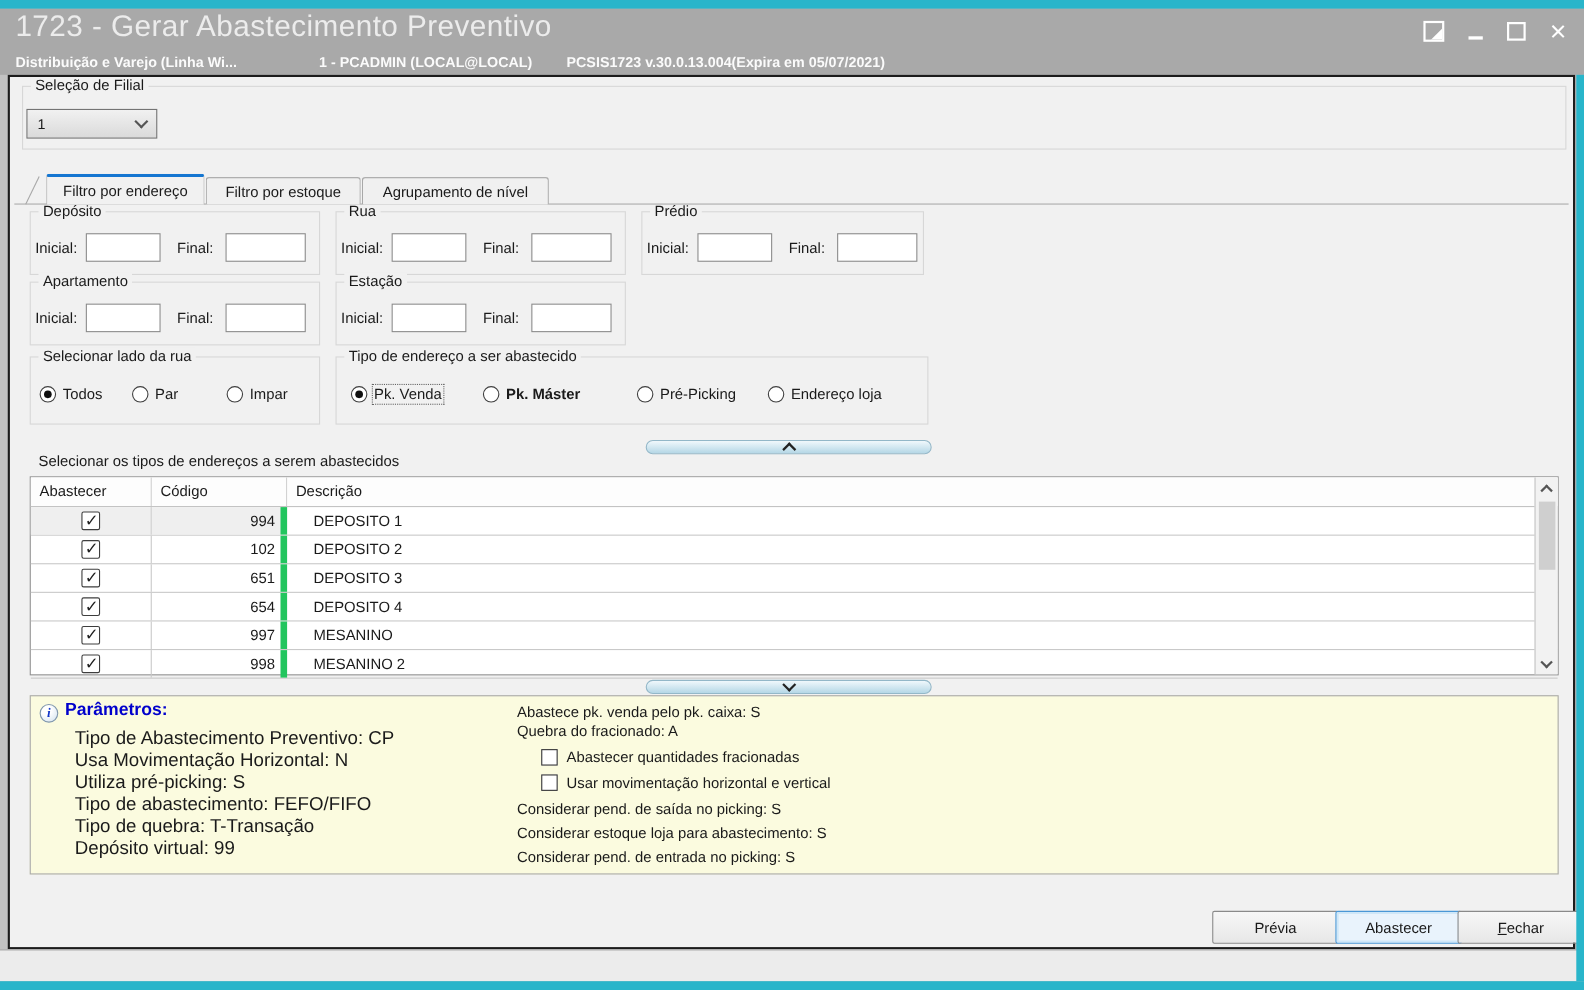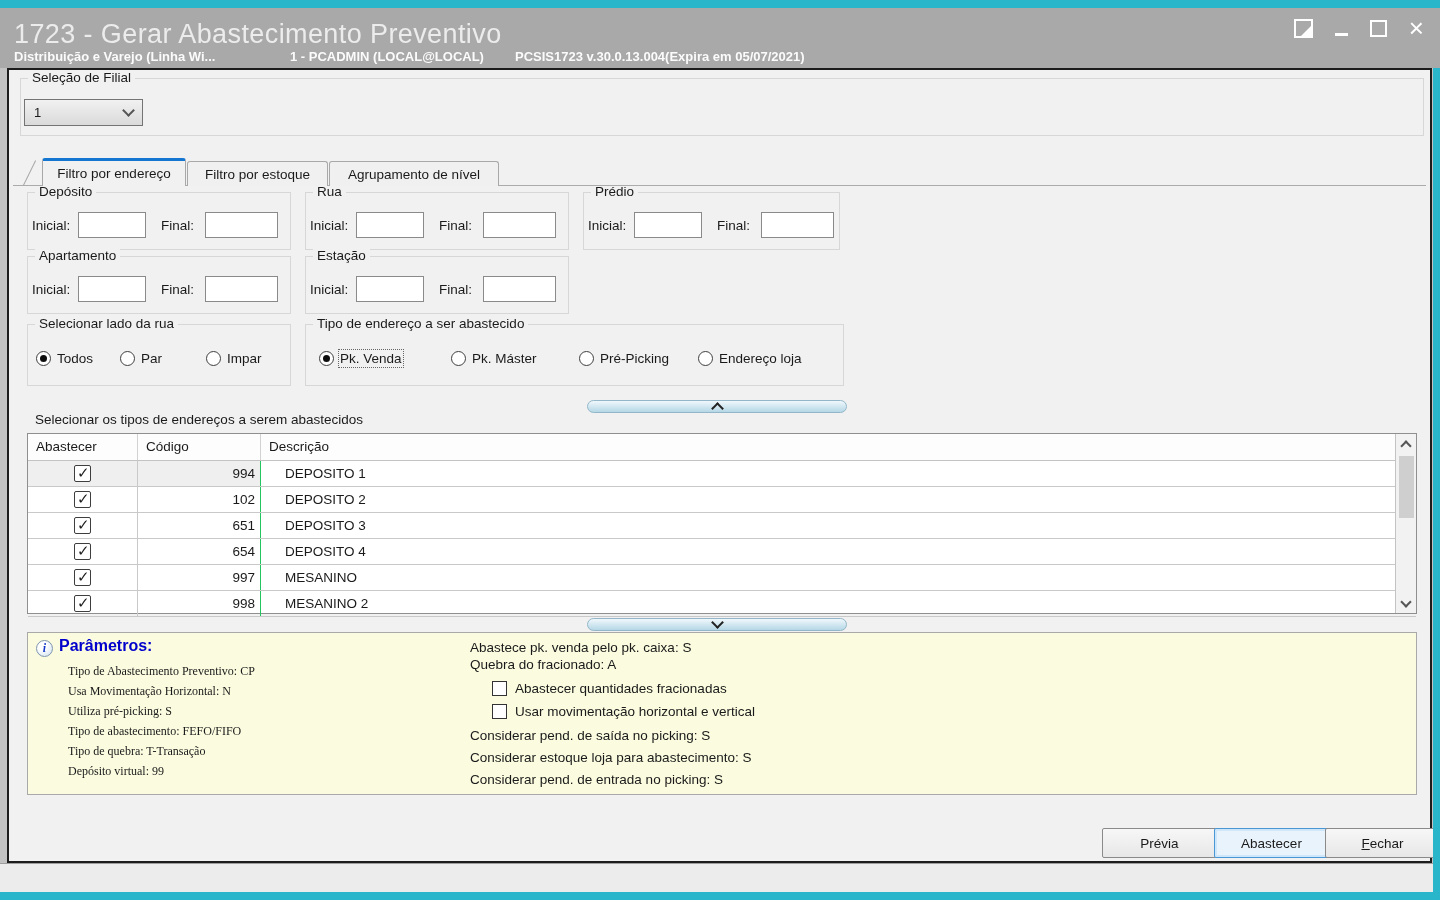--- a/index.html
+++ b/index.html
@@ -4,21 +4,21 @@
 <style>
   html,body{margin:0;padding:0;}
   .screen{position:relative;width:1440px;height:900px;background:#c2c2c2;
     font-family:"Liberation Sans",sans-serif;font-size:13px;color:#1a1a1a;overflow:hidden;}
 
   
   .teal-top{position:absolute;left:0;top:0;width:1440px;height:8px;background:#29b5ca;}
   .teal-bottom{position:absolute;left:0;top:892px;width:1440px;height:8px;background:#29b5ca;}
   .teal-right{position:absolute;left:1433px;top:68px;width:7px;height:824px;background:#29b5ca;}
   .titlebar{position:absolute;left:0;top:8px;width:1440px;height:60px;background:#a9a9a9;}
-  .win-title{position:absolute;left:14px;top:11px;font-size:27px;color:#ececec;letter-spacing:.4px;white-space:nowrap;}
+  .win-title{position:absolute;left:14px;top:1px;font-size:27px;color:#ececec;letter-spacing:.4px;white-space:nowrap;}
   .win-sub{position:absolute;top:41px;font-size:13px;font-weight:bold;color:#fbfbfb;white-space:nowrap;}
   .sub-module{left:14px;} .sub-user{left:290px;} .sub-system{left:515px;}
   .win-controls{position:absolute;right:16px;top:10px;display:flex;gap:22px;align-items:center;height:20px;}
   .icon-contrast{width:15px;height:15px;border:2px solid #fff;position:relative;overflow:hidden;}
   .icon-contrast::after{content:"";position:absolute;right:-1px;bottom:-1px;width:0;height:0;
     border-left:12px solid transparent;border-bottom:12px solid #fff;}
   .icon-min{width:13px;height:3px;background:#fff;margin-top:12px;}
   .icon-max{width:13px;height:13px;border:2px solid #fff;}
   .icon-close{font-size:26px;line-height:18px;color:#fff;}
   .bottom-strip{position:absolute;left:0;top:863px;width:1440px;height:29px;background:#ececec;border-top:1px solid #9e9e9e;box-sizing:border-box;}
@@ -61,21 +61,21 @@
   .txt{position:absolute;border:1px solid #8a8a8a;background:#fff;box-sizing:border-box;
     font:inherit;padding:0 4px;outline:none;}
   .in1{left:50px;top:19px;width:68px;height:26px;}
   .in2{left:177px;top:19px;width:73px;height:26px;}
 
   
   .gb-lado{left:18px;top:254px;width:262px;height:60px;}
   .gb-tipo{left:296px;top:254px;width:537px;height:60px;}
   .radio-opt{position:absolute;top:26px;display:flex;align-items:center;gap:6px;font-size:13.5px;}
   .opt-todos{left:8px;} .opt-par{left:92px;} .opt-impar{left:178px;}
-  .opt-pkvenda{left:13px;} .opt-pkmaster{left:145px;} .opt-prepicking{left:273px;} .opt-endloja{left:392px;}
+  .opt-pkvenda{left:13px;} .opt-pkmaster{left:133px;font-weight:bold;} .opt-prepicking{left:273px;} .opt-endloja{left:392px;}
   .radio{width:15px;height:15px;border-radius:50%;border:1px solid #3f3f3f;background:#fff;position:relative;flex:none;box-sizing:border-box;}
   .radio.checked::after{content:"";position:absolute;left:3px;top:3px;width:7px;height:7px;border-radius:50%;background:#0e0e0e;}
   .focus-dotted{outline:1px dotted #666;outline-offset:1px;}
 
   
   .splitter{position:absolute;width:260px;height:13px;box-sizing:border-box;border:1px solid #93b7c8;
     border-radius:7px;background:linear-gradient(#f0f8fc,#b5d7e6);display:flex;align-items:center;justify-content:center;}
   .split-top{left:578px;top:330px;} .split-bottom{left:578px;top:548px;}
   .chev{width:7px;height:7px;border-left:2px solid #222;border-top:2px solid #222;}
   .chev-up{transform:rotate(45deg);margin-top:4px;}
@@ -87,42 +87,42 @@
   .table{position:absolute;left:18px;top:363px;width:1390px;height:181px;border:1px solid #8f8f8f;
     background:#fff;box-sizing:border-box;}
   .thead{display:flex;height:26px;border-bottom:1px solid #c3c3c3;background:#fdfdfd;font-size:13.5px;}
   .th{padding-top:5px;box-sizing:border-box;}
   .hc1{width:110px;padding-left:8px;border-right:1px solid #d2d2d2;}
   .hc2{width:123px;padding-left:8px;border-right:1px solid #d2d2d2;}
   .hc3{flex:1;padding-left:8px;}
   .trow{display:flex;height:25px;border-bottom:1px solid #c9c9c9;font-size:13.5px;}
   .tc{box-sizing:border-box;height:100%;display:flex;align-items:center;}
   .tc1{width:110px;justify-content:center;border-right:1px solid #c9c9c9;}
-  .tc2{width:123px;justify-content:flex-end;padding-right:5px;border-right:1px solid #22c55e;}
+  .tc2{width:123px;justify-content:flex-end;padding-right:5px;border-right:6px solid #22c55e;}
   .tc3{flex:1;padding-left:24px;}
   .trow.first .tc1,.trow.first .tc2{background:#efefef;}
   .cb{width:17px;height:17px;border:1px solid #3e3e3e;border-radius:2px;background:#fff;position:relative;box-sizing:border-box;}
   .cb.checked::after{content:"✓";position:absolute;left:2px;top:-2px;font-size:15px;color:#1d1d1d;}
   .vscroll{position:absolute;right:0;top:0;width:21px;height:179px;border-left:1px solid #c3c3c3;
     background:#f2f2f2;display:flex;flex-direction:column;align-items:center;box-sizing:border-box;}
   .vs-btn{height:20px;width:100%;display:flex;align-items:center;justify-content:center;}
   .vs-chev{width:6px;height:6px;border-left:2px solid #555;border-top:2px solid #555;}
   .vs-up{transform:rotate(45deg);margin-top:3px;}
   .vs-down{transform:rotate(225deg);margin-top:-3px;}
   .vs-thumb{width:15px;height:62px;background:#cfcfcf;margin-top:2px;}
   .vs-spacer{margin-top:auto;}
 
   
   .param-panel{position:absolute;left:18px;top:562px;width:1390px;height:163px;background:#fbfbdf;
     border:1px solid #a9a9a9;box-sizing:border-box;}
   .info-icon{position:absolute;left:8px;top:7px;width:17px;height:17px;border-radius:50%;border:1px solid #7f96ad;
     background:radial-gradient(circle at 35% 30%,#ffffff 30%,#cfe0ee);display:flex;align-items:center;justify-content:center;
     font:italic bold 12px "Liberation Serif",serif;color:#1337c9;box-sizing:border-box;}
   .param-title{position:absolute;left:31px;top:4px;font-size:16px;font-weight:bold;color:#0000cc;}
-  .param-left{position:absolute;left:40px;top:28px;font-size:12px;line-height:20px;font-family:Liberation Serif, serif;}
+  .param-left{position:absolute;left:40px;top:28px;font-size:17px;line-height:20px;}
   .param-right{position:absolute;left:442px;top:6px;font-size:13.5px;}
   .pr-line{line-height:17px;}
   .pr-line-sp{line-height:22px;}
   .check-row{display:flex;align-items:center;gap:8px;margin:7px 0 6px 0;height:16px;padding-left:22px;}
   .cb-small{width:15px;height:15px;border:1px solid #333;background:#fff;box-sizing:border-box;flex:none;}
 
   
   .btn{position:absolute;top:758px;width:115px;height:30px;box-sizing:border-box;border:1px solid #8a8a8a;
     background:linear-gradient(#f7f7f7,#e7e7e7);display:flex;align-items:center;justify-content:center;
     font-size:13.5px;border-radius:2px;cursor:default;}

